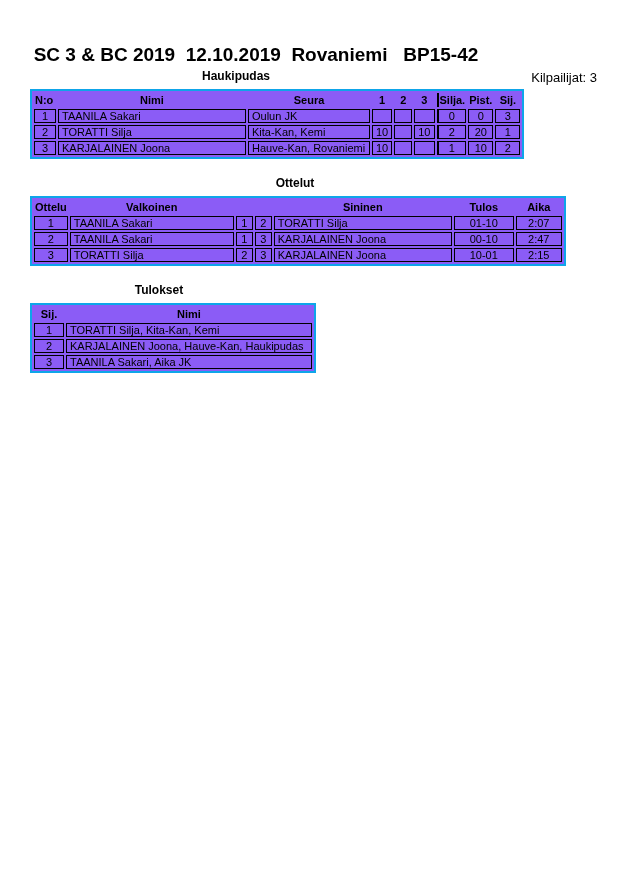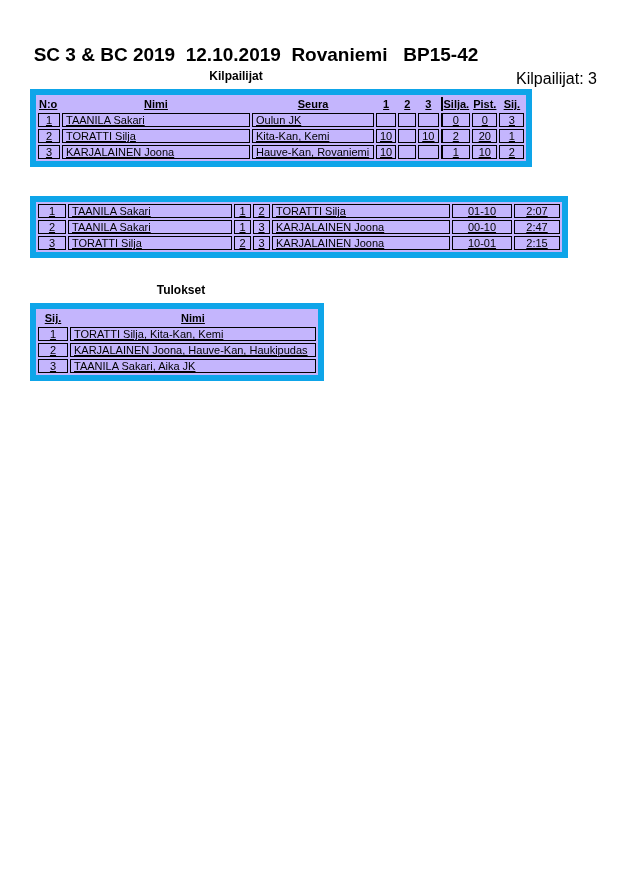--- a/index.html
+++ b/index.html
@@ -24,39 +24,38 @@
     white-space: pre;
   }
   .caption {
     position: absolute;
     text-align: center;
     font-size: 12px;
     font-weight: bold;
   }
   .cap-kilpailijat { top: 69px; left: 30px; width: 412px; }
   .cap-ottelut    { top: 176px; left: 30px; width: 530px; }
-  .cap-tulokset   { top: 283px; left: 38px; width: 286px; }
+  .cap-tulokset   { top: 283px; left: 16px; width: 286px; }
   .count-label {
     position: absolute;
     top: 70px;
     left: 400px;
     width: 197px;
     text-align: right;
-    font-size: 16px;
+    font-size: 13px;
     font-weight: normal;
   }
   table.t {
     position: absolute;
     left: 30px;
     border-collapse: separate;
     border-spacing: 2px;
-    border: 6px solid #0ea5e9;
-    background: #c4b5fd;
+    border: 2px solid #0ea5e9;
+    background: #8b5cf6;
     table-layout: fixed;
-    text-decoration: underline;
   }
   .t-competitors { top: 89px; }
   .t-matches     { top: 196px; }
   .t-results     { top: 303px; }
   .t th, .t td {
     font-size: 11px;
     height: 14px;
     line-height: 12px;
     padding: 0 3px;
     overflow: hidden;
@@ -68,21 +67,21 @@
   .c { text-align: center; }
   td.sep, th.sep { border-left: 2px solid #000; }
 </style>
 </head>
 <body>
 
 <div class="page">
 
   <div class="title">SC 3 &amp; BC 2019  12.10.2019  Rovaniemi   BP15-42</div>
 
-  <div class="caption cap-kilpailijat">Kilpailijat</div>
+  <div class="caption cap-kilpailijat">Haukipudas</div>
   <div class="count-label">Kilpailijat: 3</div>
 
   <table class="t t-competitors">
     <colgroup>
       <col style="width:22px">
         <col style="width:188px">
         <col style="width:122px">
       <col style="width:18px">
         <col style="width:18px">
         <col style="width:18px">
@@ -131,32 +130,42 @@
       <td class="c">10</td>
       <td class="c"></td>
       <td class="c"></td>
       <td class="c sep">1</td>
       <td class="c">10</td>
       <td class="c">2</td>
     </tr>
   </tbody>
     </table>
 
+  <div class="caption cap-ottelut">Ottelut</div>
 
   <table class="t t-matches">
     <colgroup>
       <col style="width:28px">
         <col style="width:164px">
       <col style="width:17px">
         <col style="width:17px">
       <col style="width:178px">
         <col style="width:60px">
         <col style="width:46px">
     </colgroup>
     <tbody>
+        <tr>
+      <th class="hl">Ottelu</th>
+      <th>Valkoinen</th>
+      <th></th>
+      <th></th>
+      <th>Sininen</th>
+      <th>Tulos</th>
+      <th>Aika</th>
+    </tr>
     <tr>
       <td class="c">1</td>
       <td>TAANILA Sakari</td>
       <td class="c">1</td>
       <td class="c">2</td>
       <td>TORATTI Silja</td>
       <td class="c">01-10</td>
       <td class="c">2:07</td>
     </tr>
     <tr>

